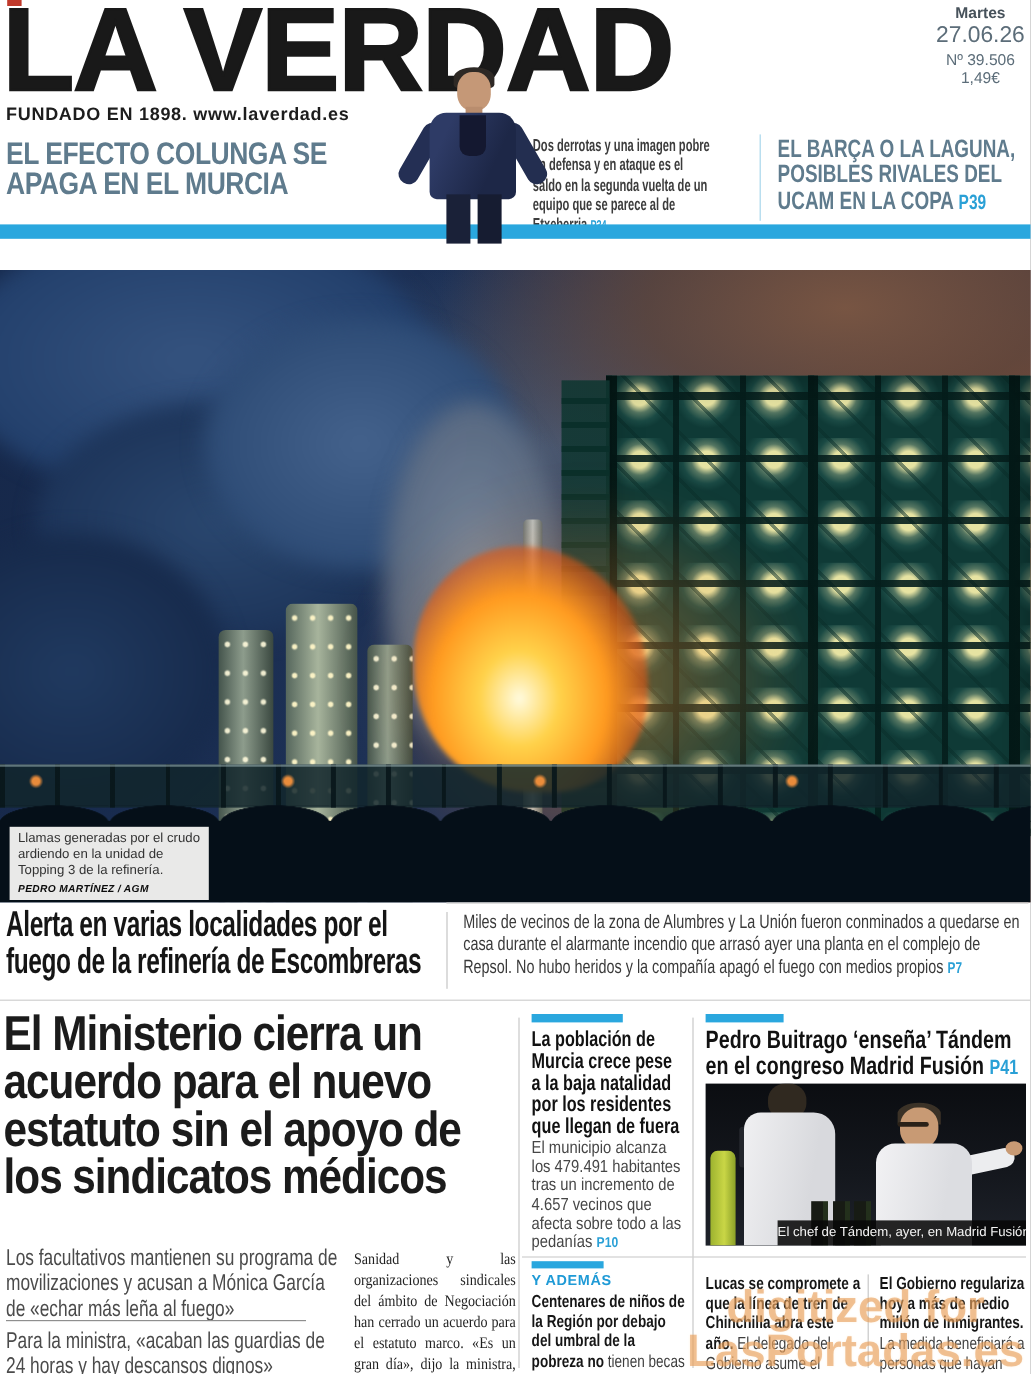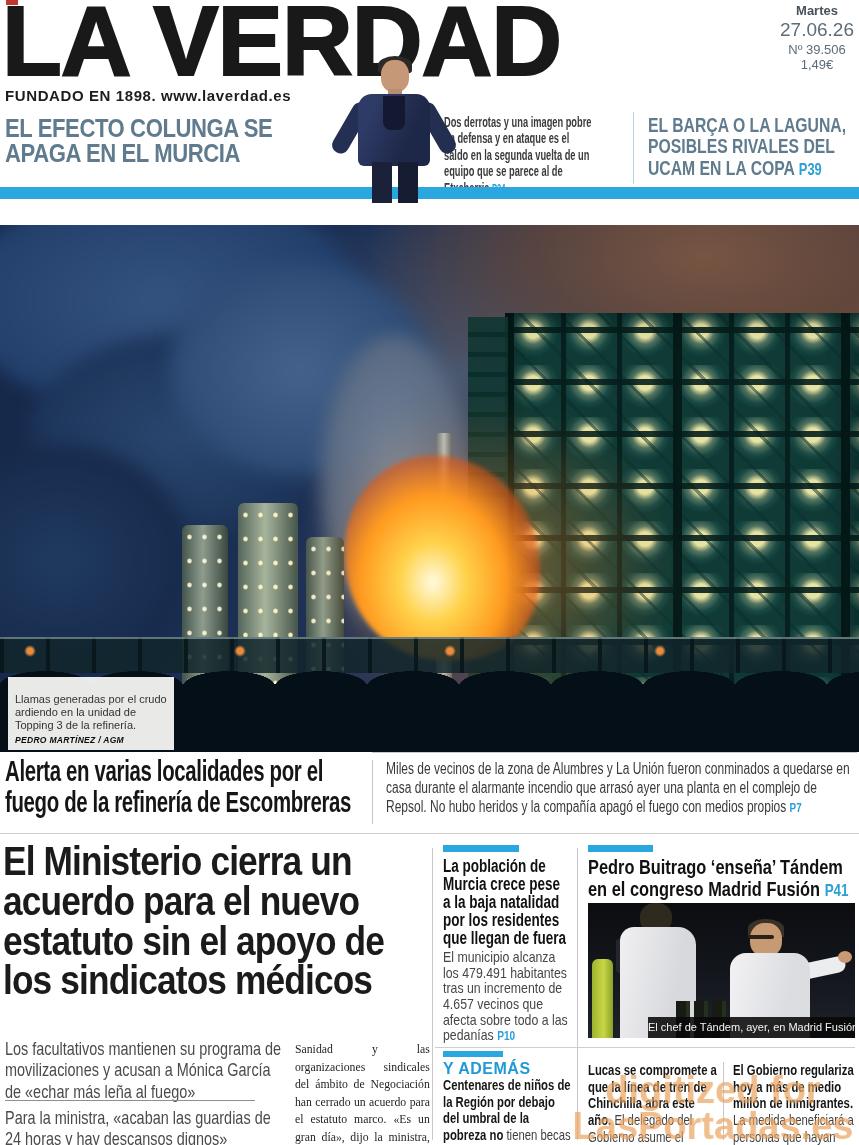--- a/index.html
+++ b/index.html
@@ -105,21 +105,21 @@
   .pipe-rack { left:0; top:412px; width:859px; height:34px;
     background:rgba(18,38,44,.85); border-top:2px solid rgba(190,215,215,.45);
     background-image:radial-gradient(circle at 30px 12px, rgba(255,150,60,.9) 0 3px, rgba(255,150,60,0) 6px),
       repeating-linear-gradient(90deg, rgba(8,22,26,.9) 0 4px, rgba(8,22,26,0) 4px 46px);
     background-size:210px 34px, auto;
   }
   .ground { left:0; bottom:0; width:859px; height:68px; background:#050f18; }
   .ground::before { content:""; position:absolute; top:-13px; left:0; right:0; height:14px;
     background:radial-gradient(ellipse 46px 15px at 45px 15px, #050f18 98%, rgba(5,15,24,0)) repeat-x;
     background-size:92px 15px; }
-  .photo-caption { left:8px; bottom:2px; width:152px; background:rgba(246,246,243,.95); padding:16px 7px 5px; }
+  .photo-caption { left:8px; bottom:2px; width:152px; background:rgba(246,246,243,.95); padding:4px 7px 5px; }
   .photo-caption .cap { font-size:11px; line-height:1.18; color:#333; }
   .photo-caption .credit { font-size:8.5px; font-weight:bold; color:#0b0b0b; letter-spacing:.3px; margin-top:3px;font-style:italic; }
 
   
   .fire-headline { left:5px; top:756px; width:540px; transform:scaleX(.68);
     font-size:30px; font-weight:bold; line-height:1.03; letter-spacing:-.5px; color:#151515; }
   .fire-rule-top { left:372px; top:752px; width:485px; height:1px; background:#c9c9c9; }
   .fire-vrule { left:372px; top:760px; width:1px; height:64px; background:#c6c6c6; }
   .fire-summary { left:386px; top:759px; width:625px; transform:scaleX(.75);
     font-size:16px; line-height:1.2; color:#3a3a3a; }
@@ -169,21 +169,21 @@
   .cp-chef2-arm { left:200px; top:58px; width:58px; height:16px; background:#ecedef; border-radius:8px; transform:rotate(-12deg); }
   .cp-chef2-hand { left:250px; top:48px; width:14px; height:12px; background:#c89a74; border-radius:50%; }
   .cp-bottles { left:88px; top:98px; width:58px; height:37px;
     background:repeating-linear-gradient(90deg,#171b14 0 10px, #23301c 10px 14px, rgba(0,0,0,0) 14px 18px); }
   .cp-caption { left:60px; bottom:0; right:0; height:21px; background:rgba(8,8,8,.88);
     color:#f4f4f4; font-size:11px; line-height:21px; text-align:right; padding-right:4px; white-space:nowrap; }
 
   
   .brief-rule { left:435px; top:1047px; width:420px; height:1px; background:#cfcfcf; }
   .brief-bar { left:443px; top:1051px; width:60px; height:6px; }
-  .brief-label { left:443px; top:1060px; font-size:16px; font-weight:bold; color:#1f9ad6; letter-spacing:.5px; }
+  .brief-label { left:443px; top:1060px; font-size:12px; font-weight:bold; color:#1f9ad6; letter-spacing:.5px; }
   .brief { font-size:14.5px; line-height:1.15; transform:scaleX(.78); }
   .brief strong { color:#161616; }
   .brief span.rest { color:#3e3e3e; }
   .brief-a { left:443px; top:1077px; width:165px; }
   .brief-b { left:588px; top:1062px; width:168px; }
   .brief-c { left:733px; top:1062px; width:160px; }
 
   
   .watermark { left:548px; top:1072px; width:330px; z-index:50; pointer-events:none;
     font-size:38px; font-weight:bold; line-height:.95; text-align:center;

